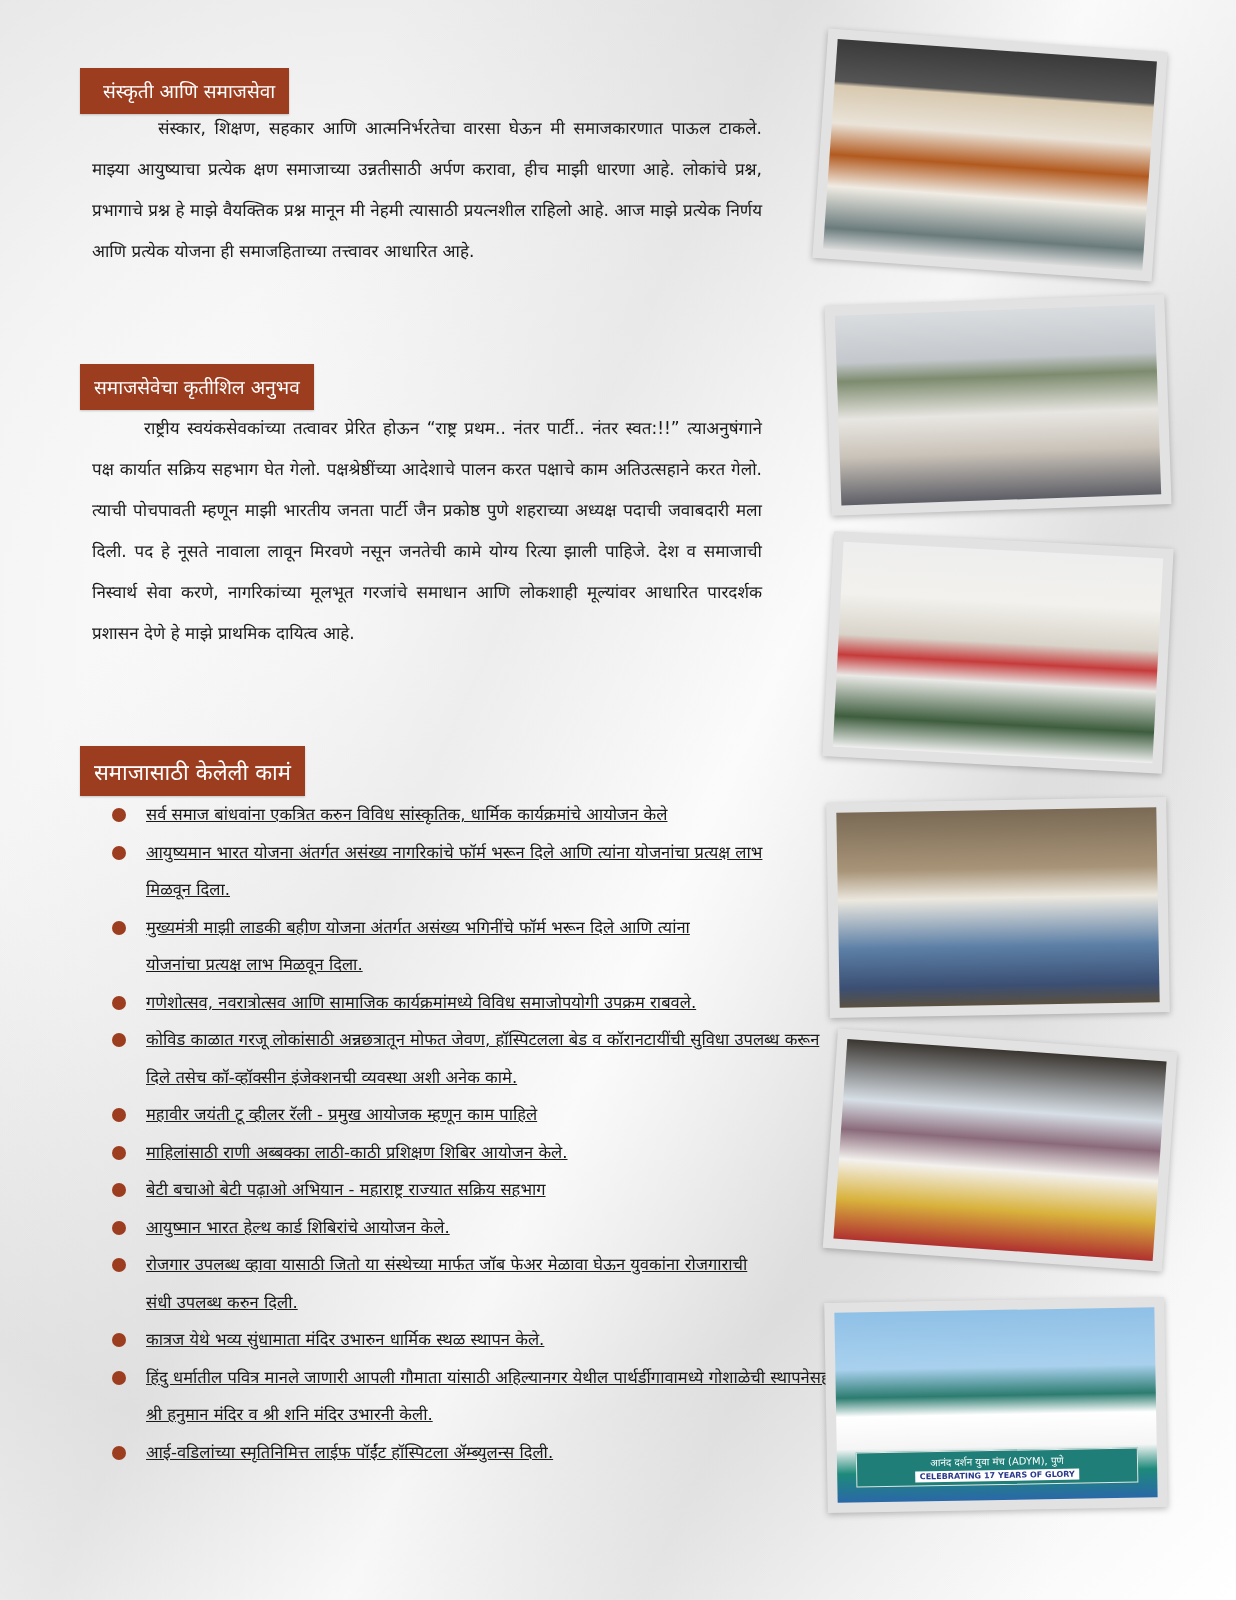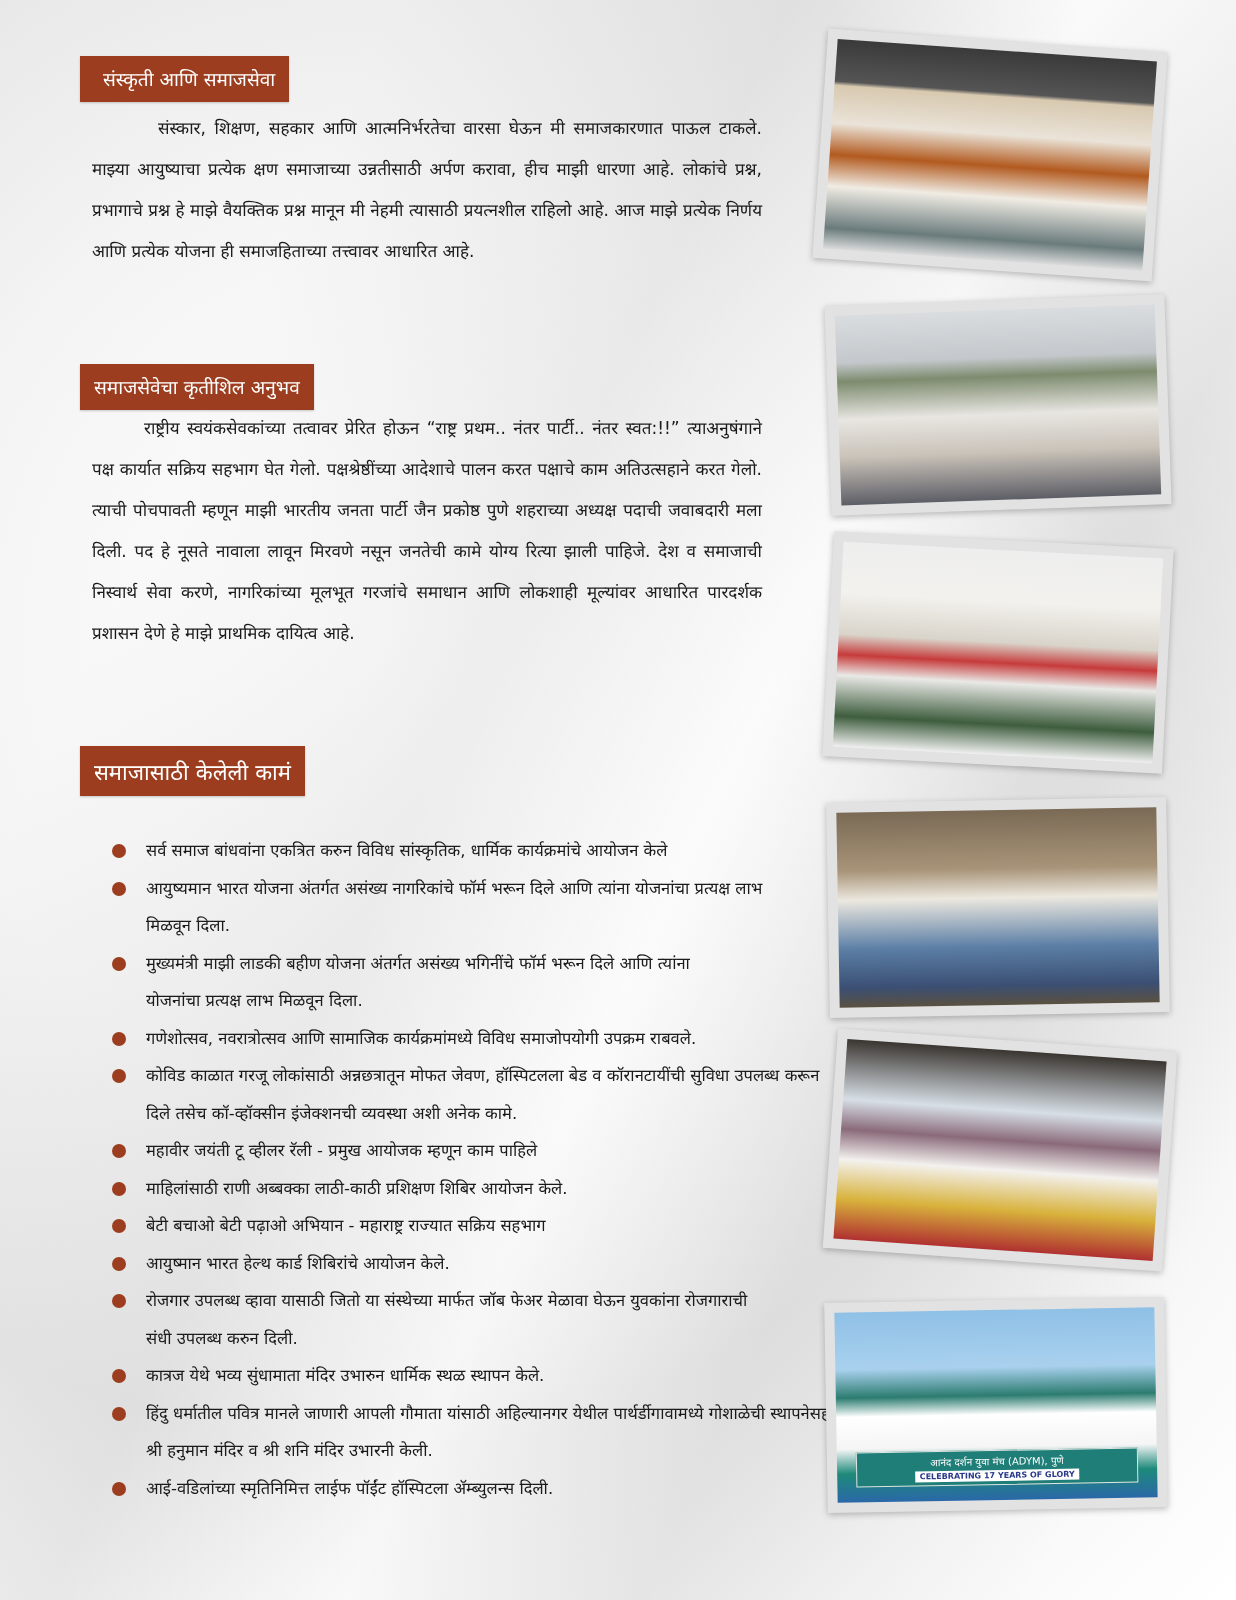--- a/index.html
+++ b/index.html
@@ -20,21 +20,21 @@
       color: #fff; font-size: 19px; padding: 10px 14px;
       box-shadow: 0 1px 2px rgba(0,0,0,0.2);
       white-space: nowrap;
     }
     .para {
       position: absolute; left: 92px; width: 670px;
       font-size: 17px; line-height: 41px; text-align: justify;
       font-family: "DejaVu Sans", sans-serif;
     }
     .para .indent { display: inline-block; width: 66px; }
-    .list { position: absolute; left: 112px; top: 832px; width: 720px; margin: 0; padding: 0; list-style: none; }
+    .list { position: absolute; left: 112px; top: 796px; width: 720px; margin: 0; padding: 0; list-style: none; text-decoration: underline; }
     .list li { position: relative; padding-left: 34px; font-size: 16.5px; line-height: 37.5px; }
     .list li .bullet {
       position: absolute; left: 0; top: 12px; width: 14px; height: 14px;
       border-radius: 50%; background: #9b3d1e;
     }
     .photo {
       position: absolute; background: #e2e2e2; padding: 10px;
       box-shadow: 0 2px 6px rgba(0,0,0,0.25);
     }
     .photo .img { width: 100%; height: 100%; position: relative; overflow: hidden; }
@@ -55,21 +55,21 @@
       background: #1f7f78; color: #fff; font-size: 10px; text-align: center; padding: 3px 4px;
       border: 1px solid #e0e6e4;
     }
     .caption .sub { display: inline-block; background: #fff; color: #2a3a8a; font-size: 8px; padding: 1px 4px; margin-top: 2px; font-weight: bold; }
   </style>
 </head>
 <body>
 
 <div class="bg-sheen"></div>
 
-<div class="heading" style="top:56px;padding-left:23px;">संस्कृती आणि समाजसेवा</div>
+<div class="heading" style="top:68px;padding-left:23px;">संस्कृती आणि समाजसेवा</div>
 <div class="para" style="top:108px;"><span class="indent"></span><span>संस्कार, शिक्षण, सहकार आणि आत्मनिर्भरतेचा वारसा घेऊन मी समाजकारणात पाऊल टाकले. माझ्या आयुष्याचा प्रत्येक क्षण समाजाच्या उन्नतीसाठी अर्पण करावा, हीच माझी धारणा आहे. लोकांचे प्रश्न, प्रभागाचे प्रश्न हे माझे वैयक्तिक प्रश्न मानून मी नेहमी त्यासाठी प्रयत्नशील राहिलो आहे. आज माझे प्रत्येक निर्णय आणि प्रत्येक योजना ही समाजहिताच्या तत्त्वावर आधारित आहे.</span></div>
 
 <div class="heading" style="top:364px;">समाजसेवेचा कृतीशिल अनुभव</div>
 <div class="para" style="top:408px;"><span class="indent" style="width:52px"></span><span>राष्ट्रीय स्वयंकसेवकांच्या तत्वावर प्रेरित होऊन “राष्ट्र प्रथम.. नंतर पार्टी.. नंतर स्वत:!!” त्याअनुषंगाने पक्ष कार्यात सक्रिय सहभाग घेत गेलो. पक्षश्रेष्ठींच्या आदेशाचे पालन करत पक्षाचे काम अतिउत्सहाने करत गेलो. त्याची पोचपावती म्हणून माझी भारतीय जनता पार्टी जैन प्रकोष्ठ पुणे शहराच्या अध्यक्ष पदाची जवाबदारी मला दिली. पद हे नूसते नावाला लावून मिरवणे नसून जनतेची कामे योग्य रित्या झाली पाहिजे. देश व समाजाची निस्वार्थ सेवा करणे, नागरिकांच्या मूलभूत गरजांचे समाधान आणि लोकशाही मूल्यांवर आधारित पारदर्शक प्रशासन देणे हे माझे प्राथमिक दायित्व आहे.</span></div>
 
 <div class="heading" style="top:746px; font-size:22px;">समाजासाठी केलेली कामं</div>
 <ul class="list">
   <li><span class="bullet"></span><span>सर्व समाज बांधवांना एकत्रित करुन विविध सांस्कृतिक, धार्मिक कार्यक्रमांचे आयोजन केले</span></li>
   <li style="width:620px"><span class="bullet"></span><span>आयुष्यमान भारत योजना अंतर्गत असंख्य नागरिकांचे फॉर्म भरून दिले आणि त्यांना योजनांचा प्रत्यक्ष लाभ मिळवून दिला.</span></li>
   <li style="width:560px"><span class="bullet"></span><span>मुख्यमंत्री माझी लाडकी बहीण योजना अंतर्गत असंख्य भगिनींचे फॉर्म भरून दिले आणि त्यांना योजनांचा प्रत्यक्ष लाभ मिळवून दिला.</span></li>

